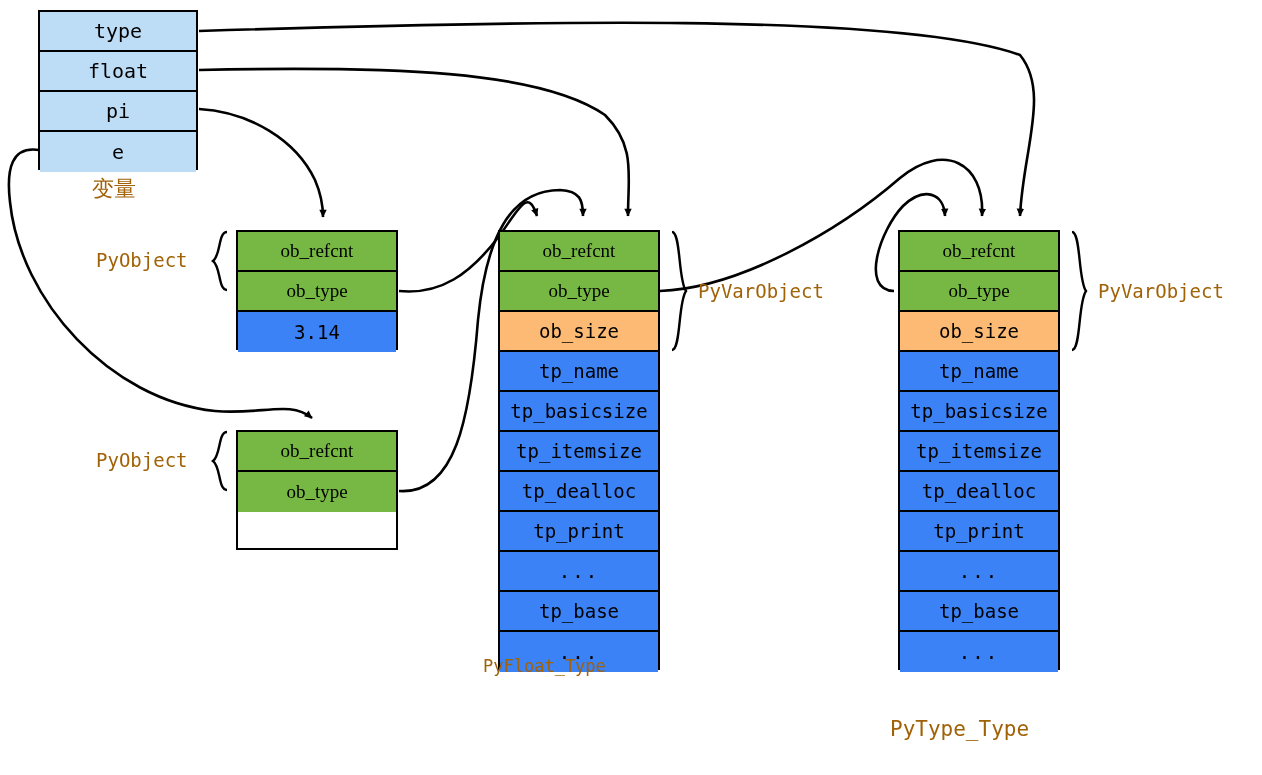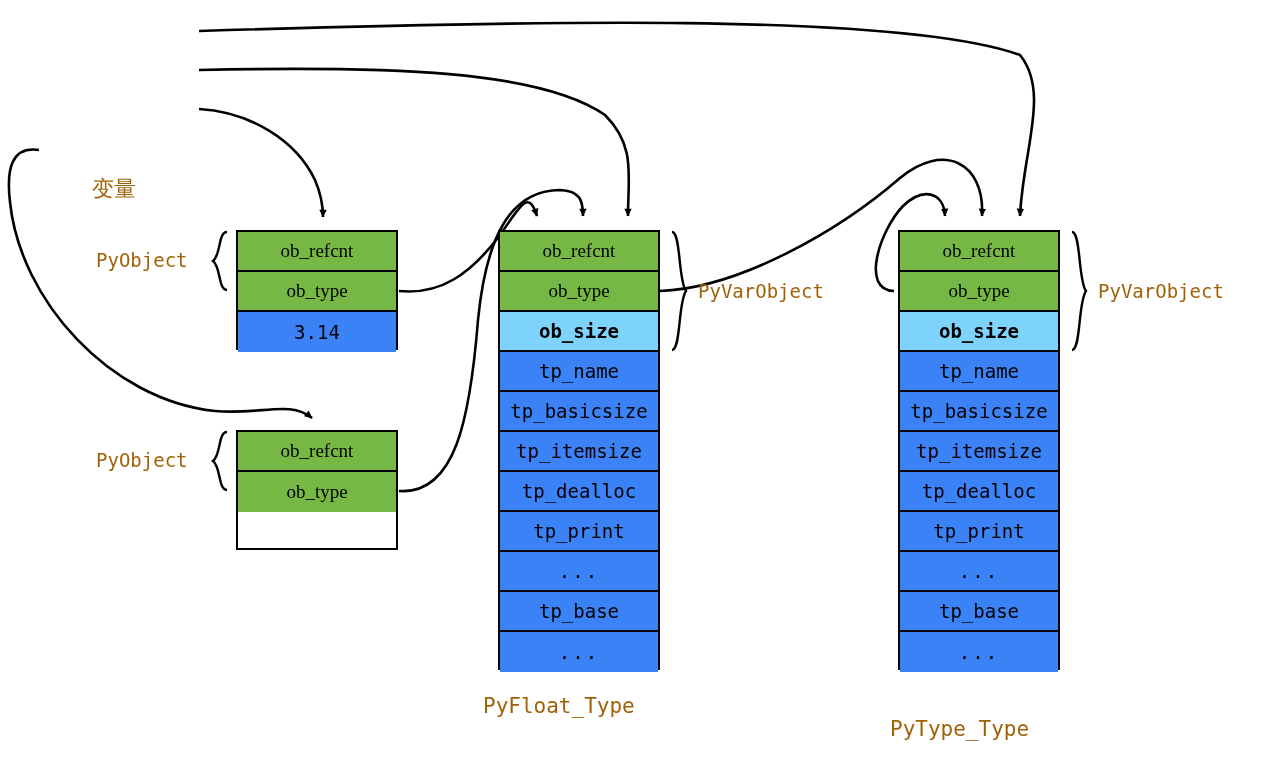--- a/index.html
+++ b/index.html
@@ -19,21 +19,21 @@
     display:flex;align-items:center;justify-content:center;
     color:#000;
     white-space:nowrap;
     letter-spacing:0px;
   }
   .cell:last-child{border-bottom:none;}
 
   
   .f-blue   {background:#bddcf5;}
   .f-green1 {background:#76b843;font-family:Liberation Serif, serif;}  
-  .f-green2 {background:#7dd3fc;font-weight:bold;}  
+  .f-green2 {background:#fdba74;}  
   .f-green3 {background:#3b82f6;}  
 
   
   .lab{
     position:absolute;
     color:#a16207;
     white-space:nowrap;
     font-family:"DejaVu Sans Mono","Liberation Mono",monospace;
   }
   .lab-cjk{
@@ -75,20 +75,26 @@
 
     <path class="brace" d="M227,232 C218,232 221,255 213,261 C221,267 218,290 227,290"></path>
 
     <path class="brace" d="M227,432 C218,432 221,455 213,461 C221,467 218,490 227,490"></path>
 
     <path class="brace" d="M672,232 C681,232 678,280 686,291 C678,302 681,350 672,350"></path>
 
     <path class="brace" d="M1072,232 C1081,232 1078,280 1086,291 C1078,302 1081,350 1072,350"></path>
   </svg>
 
+  <div class="col" style="left:38px;top:10px;width:160px;height:160px;">
+    <div class="cell f-blue" style="height:40px;font-size:20px;">type</div>
+    <div class="cell f-blue" style="height:40px;font-size:20px;">float</div>
+    <div class="cell f-blue" style="height:40px;font-size:20px;">pi</div>
+    <div class="cell f-blue" style="height:40px;font-size:20px;">e</div>
+  </div>
   <div class="lab lab-cjk" style="left:92px;top:174px;font-size:22px;">变量</div>
 
   <div class="lab" style="left:96px;top:249px;font-size:19px;">PyObject</div>
   <div class="col" style="left:236px;top:230px;width:162px;height:120px;">
     <div class="cell f-green1" style="height:40px;font-size:19px;">ob_refcnt</div>
     <div class="cell f-green1" style="height:40px;font-size:19px;">ob_type</div>
     <div class="cell f-green3" style="height:40px;font-size:19px;">3.14</div>
   </div>
 
   <div class="lab" style="left:96px;top:449px;font-size:19px;">PyObject</div>
@@ -104,21 +110,21 @@
     <div class="cell f-green3" style="height:40px;font-size:19px;">tp_name</div>
     <div class="cell f-green3" style="height:40px;font-size:19px;">tp_basicsize</div>
     <div class="cell f-green3" style="height:40px;font-size:19px;">tp_itemsize</div>
     <div class="cell f-green3" style="height:40px;font-size:19px;">tp_dealloc</div>
     <div class="cell f-green3" style="height:40px;font-size:19px;">tp_print</div>
     <div class="cell f-green3" style="height:40px;font-size:19px;letter-spacing:2px;">...</div>
     <div class="cell f-green3" style="height:40px;font-size:19px;">tp_base</div>
     <div class="cell f-green3" style="height:40px;font-size:19px;letter-spacing:2px;">...</div>
   </div>
   <div class="lab" style="left:698px;top:280px;font-size:19px;">PyVarObject</div>
-  <div class="lab" style="left:483px;top:694px;font-size:21px;">PyFloat_Type</div>
+  <div class="lab" style="left:483px;top:656px;font-size:17px;">PyFloat_Type</div>
 
   <div class="col" style="left:898px;top:230px;width:162px;height:440px;">
     <div class="cell f-green1" style="height:40px;font-size:19px;">ob_refcnt</div>
     <div class="cell f-green1" style="height:40px;font-size:19px;">ob_type</div>
     <div class="cell f-green2" style="height:40px;font-size:19px;">ob_size</div>
     <div class="cell f-green3" style="height:40px;font-size:19px;">tp_name</div>
     <div class="cell f-green3" style="height:40px;font-size:19px;">tp_basicsize</div>
     <div class="cell f-green3" style="height:40px;font-size:19px;">tp_itemsize</div>
     <div class="cell f-green3" style="height:40px;font-size:19px;">tp_dealloc</div>
     <div class="cell f-green3" style="height:40px;font-size:19px;">tp_print</div>

